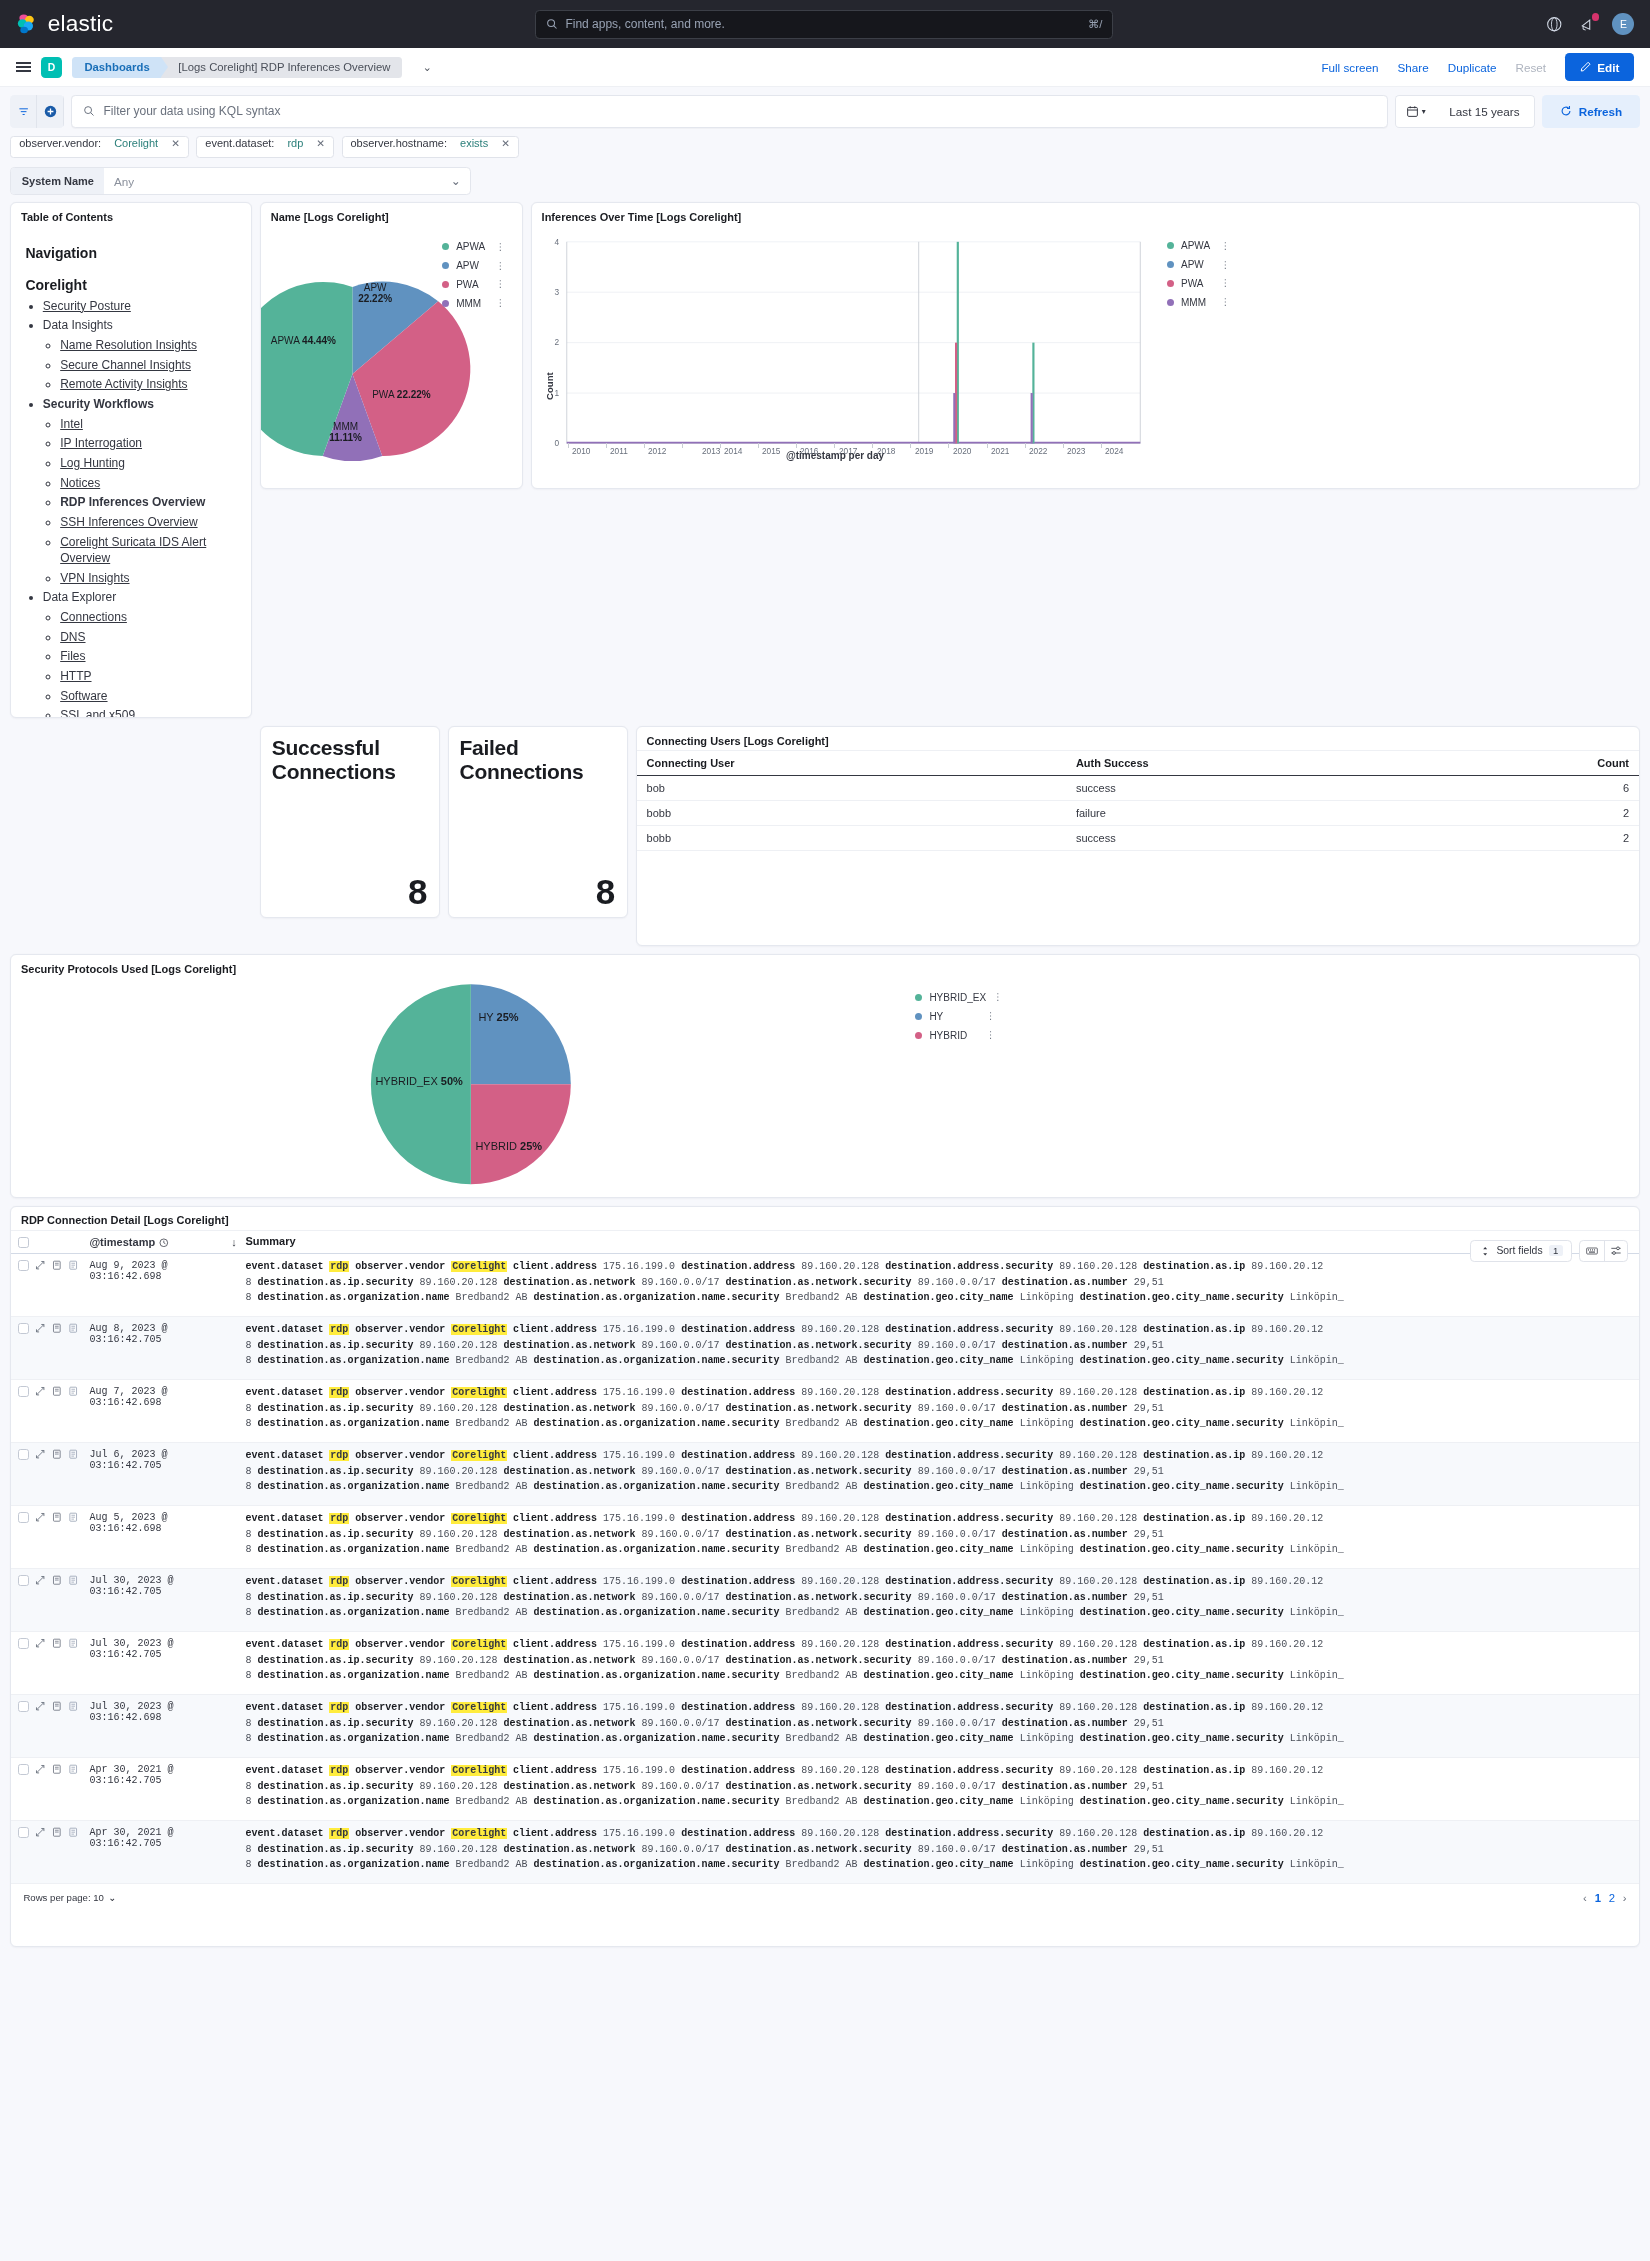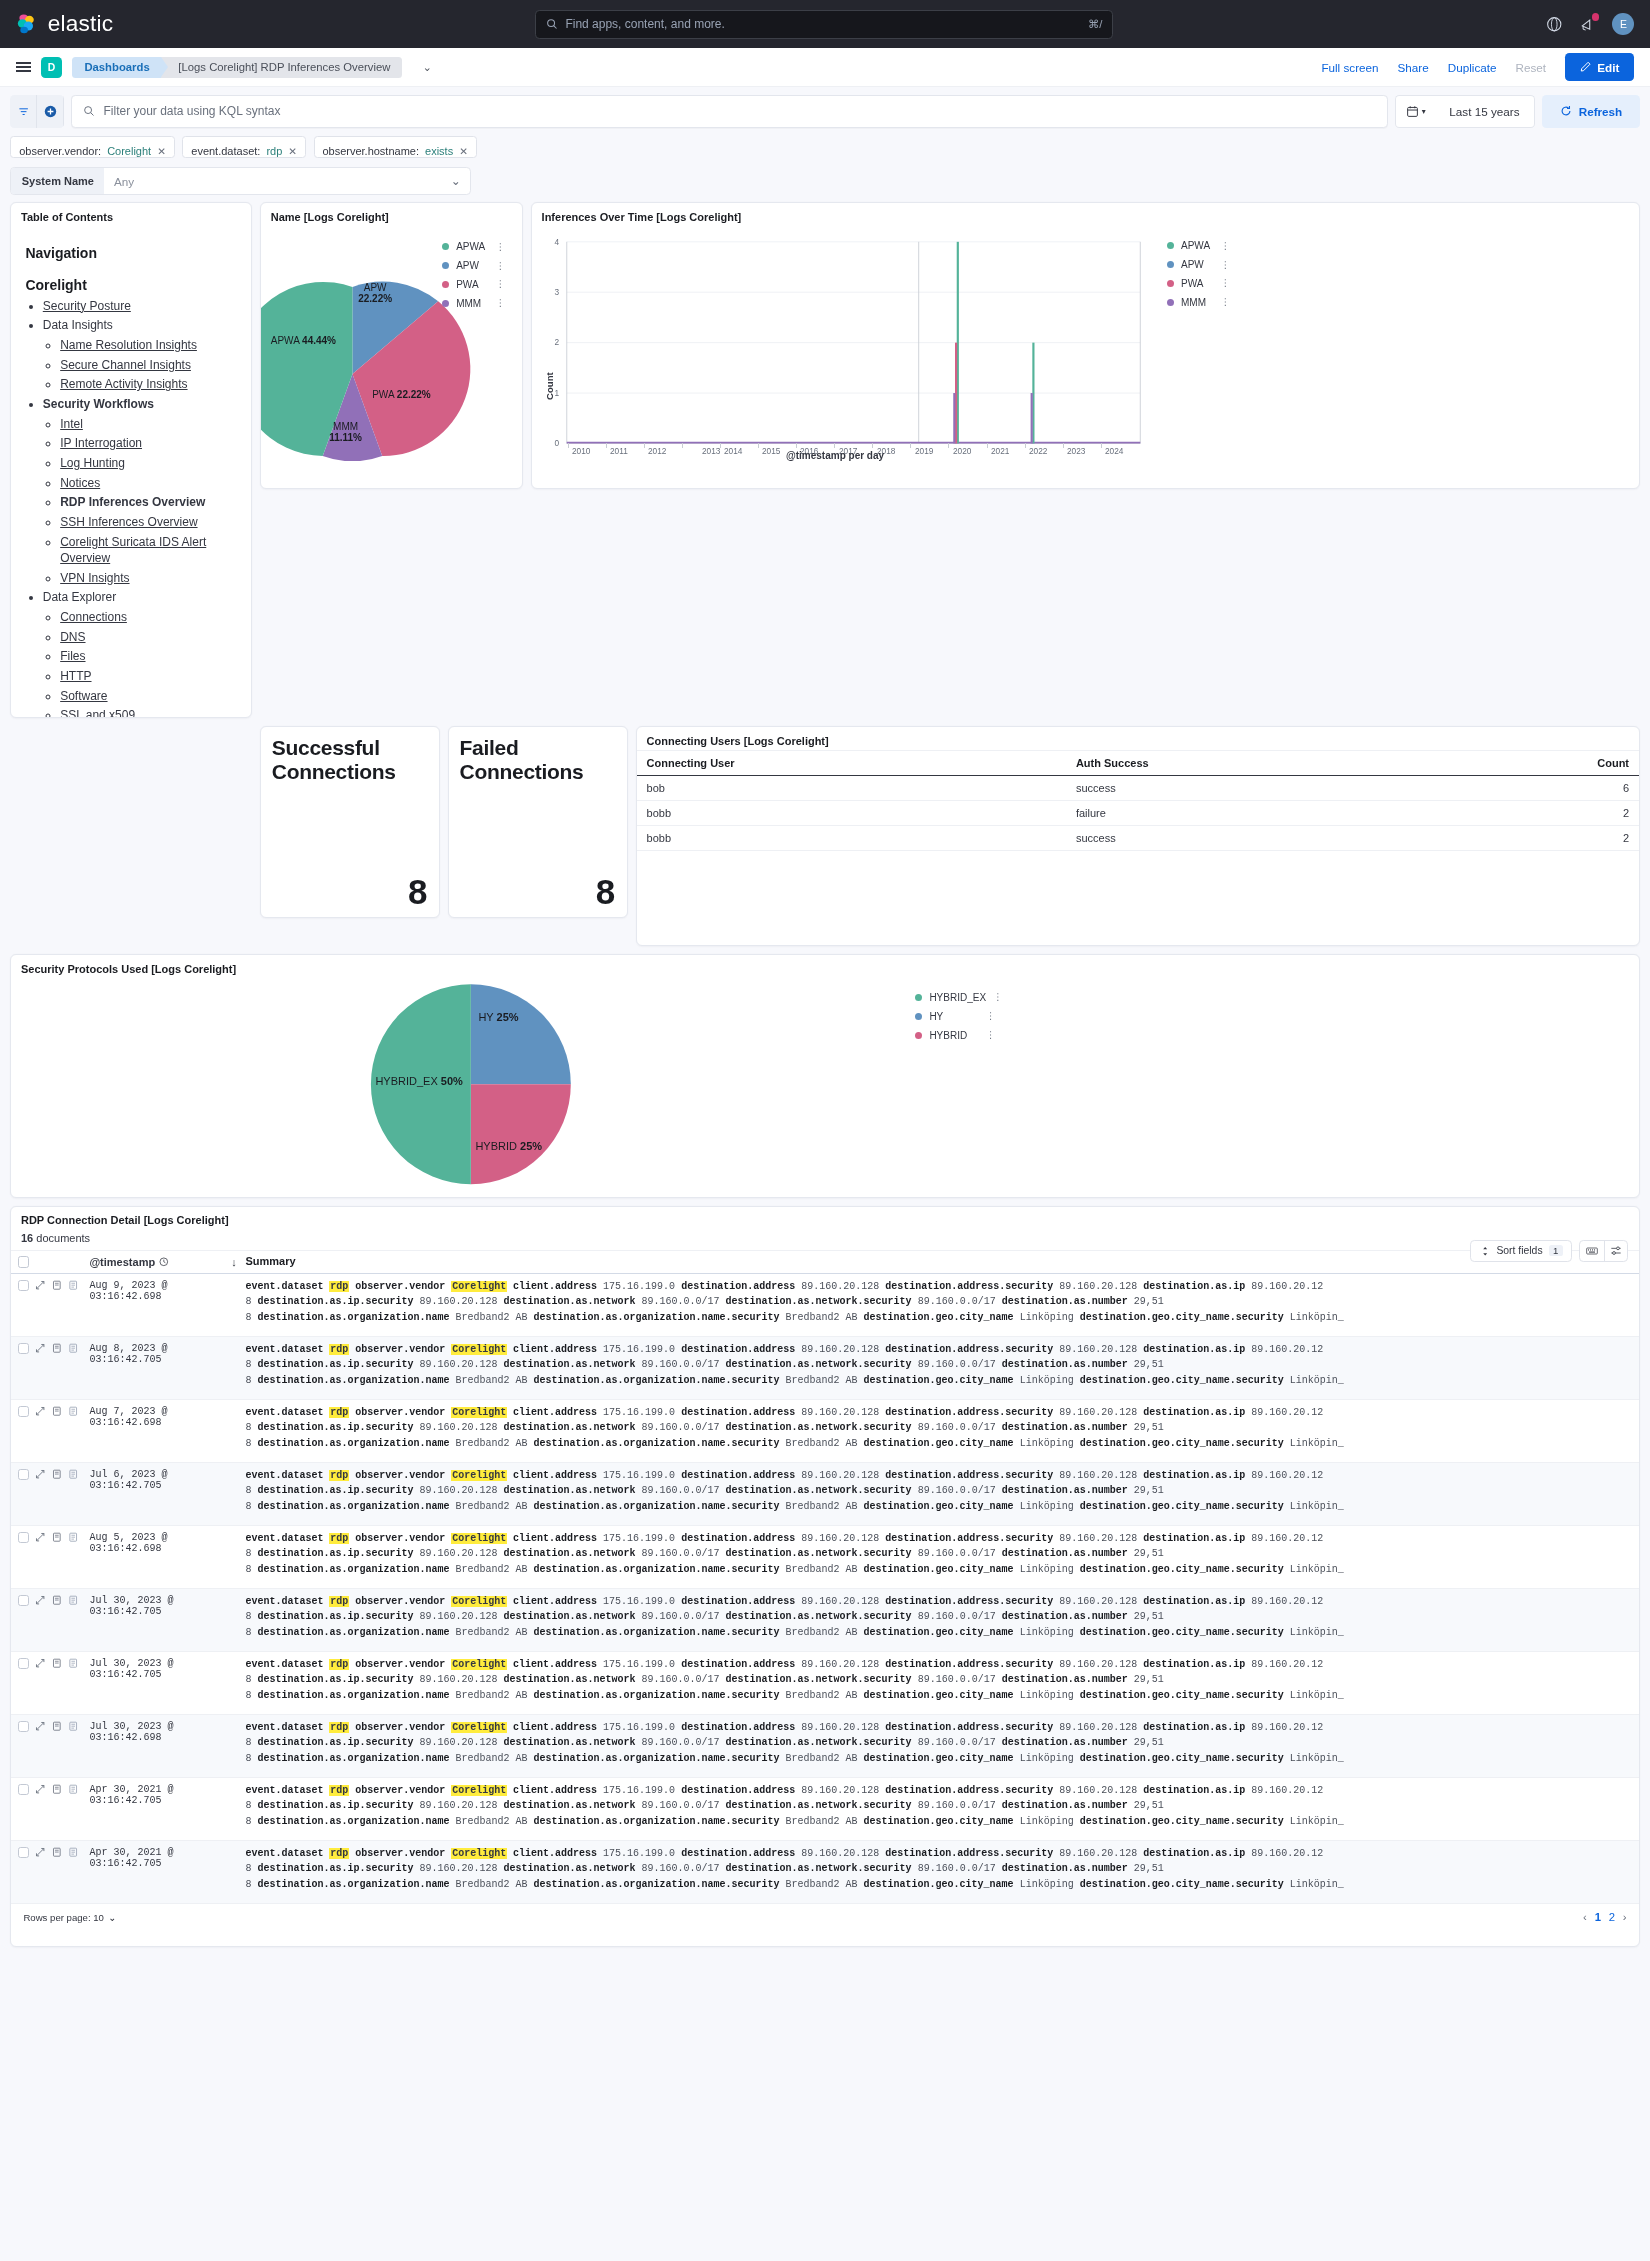--- a/index.html
+++ b/index.html
@@ -98,21 +98,21 @@
   .refresh-btn {
     margin-left:7.8px; height:33px; background:#e5effc; color:#0b64dd; border-radius:4.3px;
     display:flex; align-items:center; gap:7px; padding:0 17.4px; font-size:11.7px;
     font-weight:600; cursor:pointer;
   }
 
   
   .pillbar { display:flex; gap:7.8px; padding:7.8px 10.4px 7px 10.4px; }
   .pill {
     background:#fff; border:0.9px solid #e0e3ea; border-radius:3.5px; height:22px;
-    display:flex; align-items:flex-end; gap:6px; padding:0 7.8px; font-size:11px;
+    display:flex; align-items:flex-start; gap:13px; padding:0 7.8px; font-size:11px;
     color:#343741; cursor:pointer;
   }
   .pill .val { color:#2b7f7a; }
   .pill .x { color:#69707d; font-size:10.4px; }
 
   
   .controlbar { padding:2.6px 10.4px 7px 10.4px; }
   .control {
     width:461px; height:28px; display:flex; border:0.9px solid #e3e6ed;
     border-radius:4.3px; overflow:hidden; background:#fff;
@@ -642,24 +642,20 @@
         </div>
       </div>
     </div>
   </div>
 
   <div class="row">
     <div class="panel docs-panel" style="flex:1">
       <div class="panel-title">
         <span>RDP Connection Detail [Logs Corelight]</span>
       </div>
-      <div class="docs-meta">
-        <b>16</b>
-        <span>documents</span>
-      </div>
 
       <div class="docs-toolbar">
         <div class="sortbtn">
           <svg width="10.4" height="10.4" viewBox="0 0 16 16">
             <path d="M8 1.5 L5 5 L11 5 Z" fill="#343741"></path>
             <path d="M8 14.5 L5 11 L11 11 Z" fill="#343741"></path>
           </svg>
           <span>Sort fields</span>
           <span class="cnt">1</span>
         </div>

